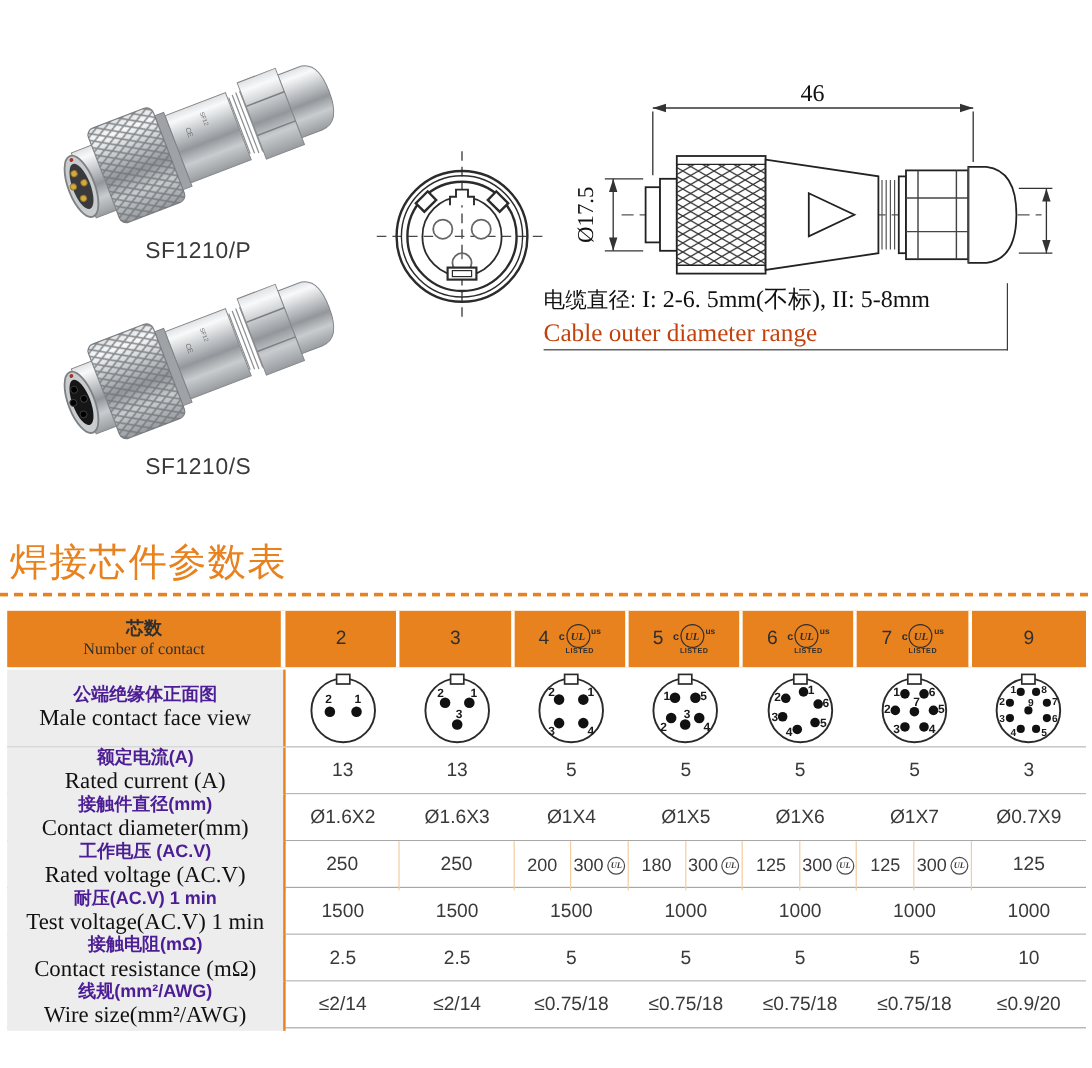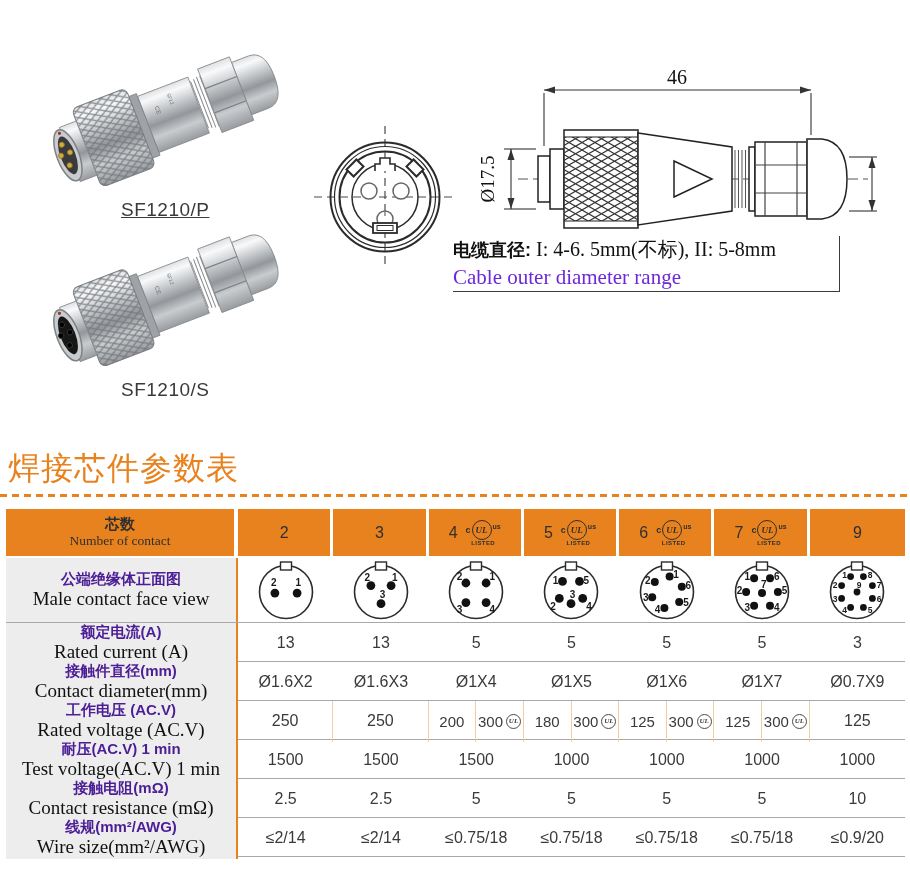--- a/index.html
+++ b/index.html
@@ -8,23 +8,23 @@
   .serif{font-family:"Liberation Serif",serif;}
 
   
   .connector-photo{position:absolute;width:260px;height:160px;}
   .product-label{position:absolute;font-size:19px;color:#3a3a3a;letter-spacing:0.5px;}
   #faceDrawing{position:absolute;left:312px;top:124px;width:146px;height:146px;}
   #profileDrawing{position:absolute;left:478px;top:60px;width:415px;height:245px;}
   .cable-note{position:absolute;left:453px;top:236px;width:386px;height:55px;
               border-right:1px solid #3c3c3c;border-bottom:1px solid #3c3c3c;}
   .cable-line1{font-size:19px;white-space:nowrap;color:#111;}
-  .cable-line1 .zh-bold{font-weight:bold;font-size:18px;}
+  .cable-line1 .zh-bold{font-weight:normal;font-size:18px;}
   .cable-line1 .vals{font-family:"Liberation Serif",serif;font-size:20px;}
-  .cable-line2{font-size:21px;color:#6d28d9;margin-top:2px;}
+  .cable-line2{font-size:21px;color:#c2410c;margin-top:2px;}
 
   
   .section-title{position:absolute;left:8px;top:447px;font-size:32px;font-weight:500;
                  color:#E8821E;letter-spacing:1px;}
   .dashed-divider{position:absolute;left:0;top:494px;width:910px;height:3px;
      background:repeating-linear-gradient(90deg,#E8821E 0 7px,transparent 7px 12px);}
 
   
   .spec-table{position:absolute;left:6px;top:509px;width:899px;}
   .thead{display:grid;grid-template-columns:232px repeat(7,1fr);height:47px;margin-bottom:2px;}
@@ -100,21 +100,21 @@
     <rect x="28" y="51" width="18" height="58" fill="url(#mP)" stroke="#85888b" stroke-width="0.8"></rect>
     <ellipse cx="26" cy="80" rx="11" ry="27" fill="#c9ccce" stroke="#7e8184" stroke-width="1.5"></ellipse>
     <ellipse cx="26" cy="80" rx="7.5" ry="20" fill="#3a3a3c"></ellipse>
     <circle cx="26" cy="56.5" r="1.6" fill="#a33327"></circle>
     <circle cx="24" cy="68" r="2.6" fill="#d4aa3c" stroke="#93752a" stroke-width="0.8"></circle>
        <circle cx="29" cy="78" r="2.6" fill="#d4aa3c" stroke="#93752a" stroke-width="0.8"></circle>
        <circle cx="24" cy="90" r="2.6" fill="#d4aa3c" stroke="#93752a" stroke-width="0.8"></circle>
        <circle cx="19.5" cy="78" r="2.6" fill="#d4aa3c" stroke="#93752a" stroke-width="0.8"></circle>
   </g>
       </svg></div>
-  <div class="product-label" style="left:121px;top:199px;text-decoration:underline;">SF1210/P</div>
+  <div class="product-label" style="left:121px;top:199px;">SF1210/P</div>
 
   <div id="photoS" class="connector-photo" style="left:35px;top:218px;"><svg width="260" height="160" viewBox="0 0 260 160">
   <defs>
     <linearGradient id="mS" x1="0" y1="0" x2="0" y2="1">
       <stop offset="0" stop-color="#dfe1e3"></stop>
             <stop offset="0.12" stop-color="#f8f9fa"></stop>
       <stop offset="0.35" stop-color="#c2c5c8"></stop>
             <stop offset="0.55" stop-color="#93979b"></stop>
       <stop offset="0.75" stop-color="#c9ccce"></stop>
             <stop offset="1" stop-color="#989ca0"></stop>
@@ -230,21 +230,21 @@
   <g stroke="#444" stroke-width="1.2">
     <line x1="277" y1="105" x2="329" y2="105"></line>
           <line x1="277" y1="133" x2="329" y2="133"></line>
     <line x1="287" y1="82" x2="287" y2="156"></line>
           <line x1="319" y1="82" x2="319" y2="156"></line>
     <line x1="329" y1="79" x2="329" y2="159"></line>
   </g>
 </svg></div>
 
   <div class="cable-note">
-    <div class="cable-line1"><span class="zh-bold">电缆直径:</span><span class="vals"> I: 4-6. 5mm(不标), II: 5-8mm</span></div>
+    <div class="cable-line1"><span class="zh-bold">电缆直径:</span><span class="vals"> I: 2-6. 5mm(不标), II: 5-8mm</span></div>
     <div class="cable-line2 serif">Cable outer  diameter range</div>
   </div>
 
   <div class="section-title">焊接芯件参数表</div>
   <div class="dashed-divider"></div>
 
   <div class="spec-table">
     <div class="thead" id="thead">
         <div class="th corner">
   <div class="zh">芯数</div>

